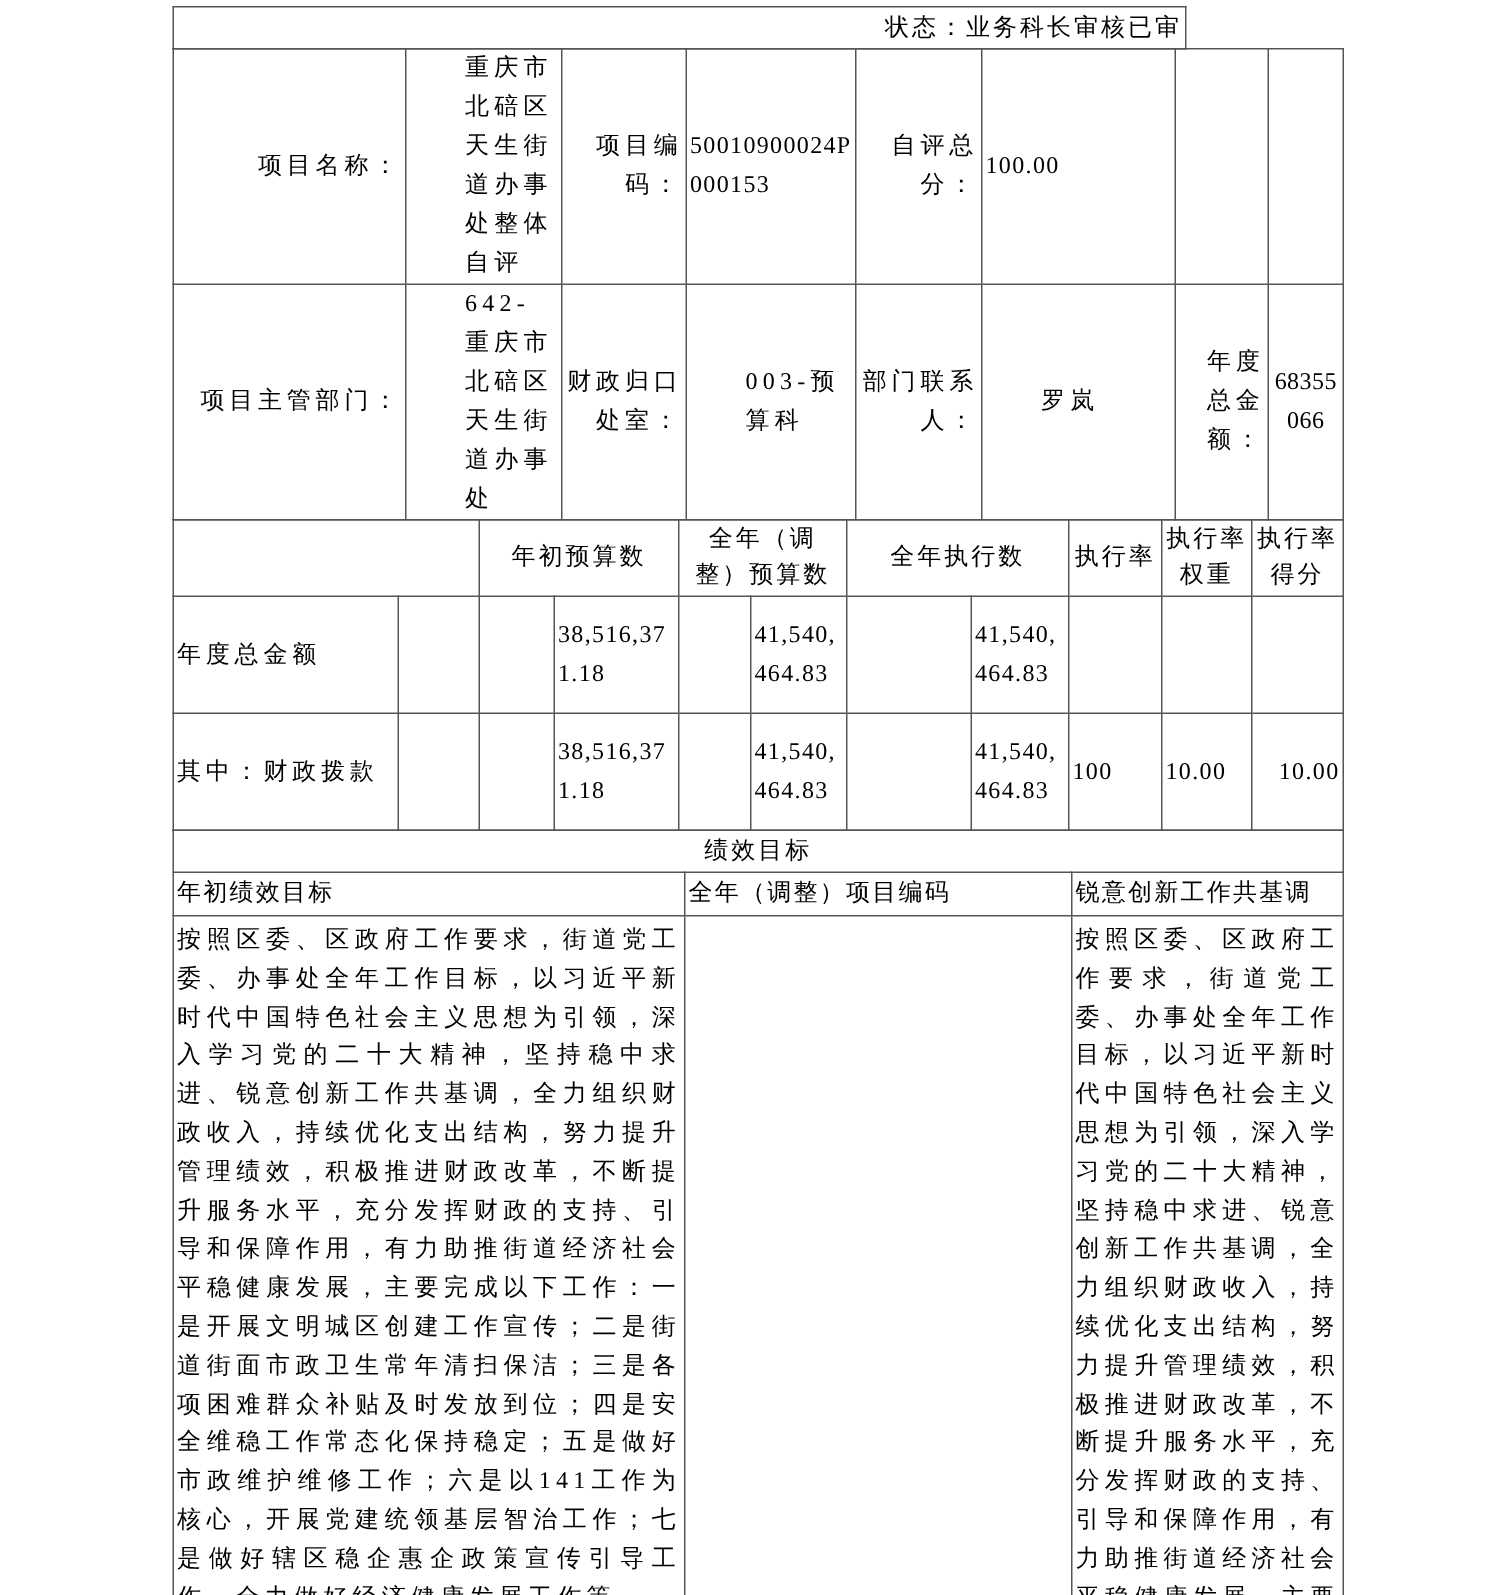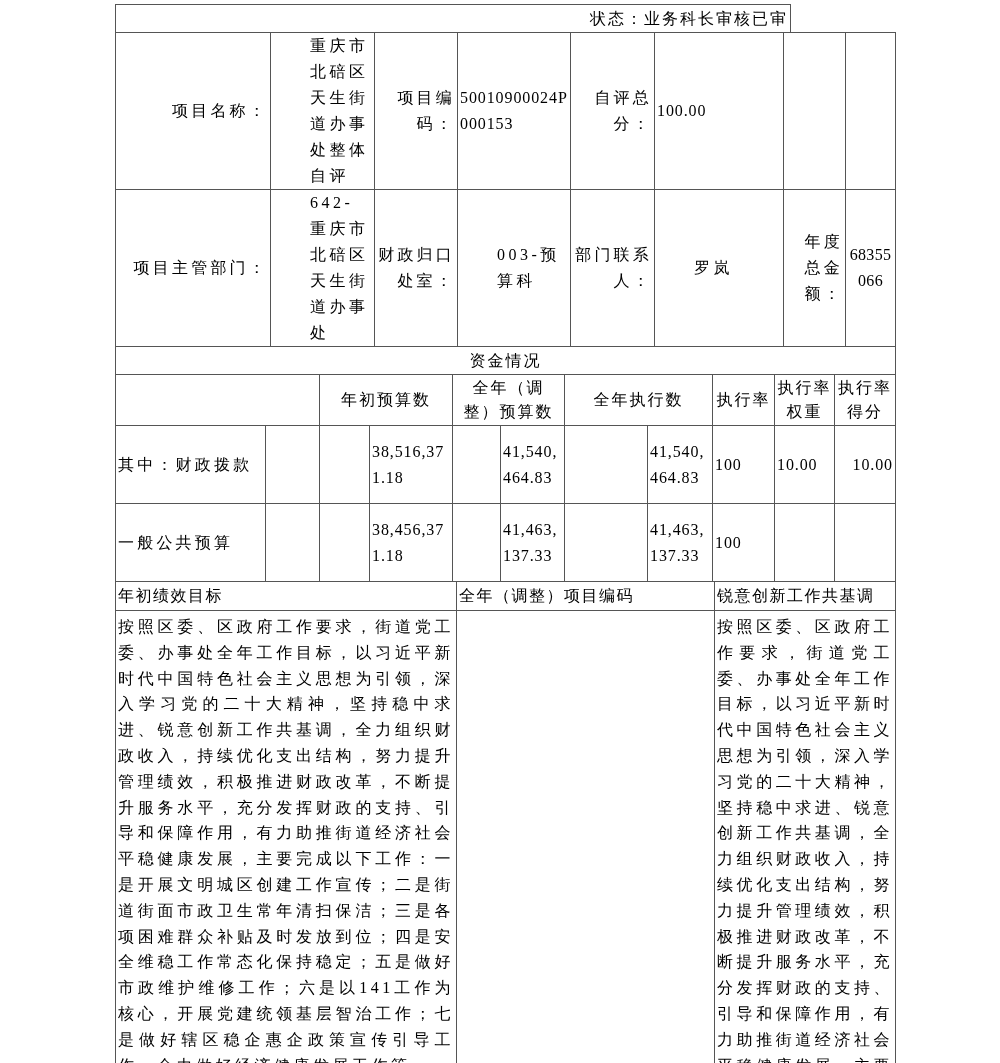--- a/index.html
+++ b/index.html
@@ -137,68 +137,68 @@
         <col style="width:83px">
       <col style="width:48px">
         <col style="width:64px">
         <col style="width:83px">
         <col style="width:65px">
       <col style="width:62px">
         <col style="width:60px">
         <col style="width:61px">
     </colgroup>
     <tbody>
-        <tr>
-      <td class="sec-title" colspan="11">资金情况</td>
-    </tr>
     <tr class="fund-head fh">
       <td colspan="2"></td>
       <td colspan="2">年初预算数</td>
       <td colspan="2">全年（调整）预算数</td>
       <td colspan="2">全年执行数</td>
       <td>执行率</td>
       <td class="weight-h">执行率权重</td>
       <td>执行率得分</td>
     </tr>
     <tr class="fr">
+      <td>年度总金额</td>
+      <td></td>
+      <td></td>
+      <td class="num">38,516,371.18</td>
+      <td></td>
+      <td class="num">41,540,464.83</td>
+      <td></td>
+      <td class="num">41,540,464.83</td>
+      <td class="num"></td>
+      <td class="num"></td>
+      <td class="score-right"></td>
+    </tr>
+    <tr class="fr">
       <td>其中：财政拨款</td>
       <td></td>
       <td></td>
       <td class="num">38,516,371.18</td>
       <td></td>
       <td class="num">41,540,464.83</td>
       <td></td>
       <td class="num">41,540,464.83</td>
       <td class="num">100</td>
       <td class="num">10.00</td>
       <td class="score-right">10.00</td>
-    </tr>
-    <tr class="fr">
-      <td>一般公共预算</td>
-      <td></td>
-      <td></td>
-      <td class="num">38,456,371.18</td>
-      <td></td>
-      <td class="num">41,463,137.33</td>
-      <td></td>
-      <td class="num">41,463,137.33</td>
-      <td class="num">100</td>
-      <td class="num"></td>
-      <td class="score-right"></td>
     </tr>
   </tbody>
     </table>
 
   <table>
     <colgroup>
       <col style="width:341px">
         <col style="width:258px">
         <col style="width:181px">
     </colgroup>
     <tbody>
+        <tr>
+      <td class="sec-title" colspan="3">绩效目标</td>
+    </tr>
     <tr class="goal-head">
       <td>年初绩效目标</td>
       <td>全年（调整）项目编码</td>
       <td>锐意创新工作共基调</td>
     </tr>
     <tr class="goal-body">
       <td>按照区委、区政府工作要求，街道党工委、办事处全年工作目标，以习近平新时代中国特色社会主义思想为引领，深入学习党的二十大精神，坚持稳中求进、锐意创新工作共基调，全力组织财政收入，持续优化支出结构，努力提升管理绩效，积极推进财政改革，不断提升服务水平，充分发挥财政的支持、引导和保障作用，有力助推街道经济社会平稳健康发展，主要完成以下工作：一是开展文明城区创建工作宣传；二是街道街面市政卫生常年清扫保洁；三是各项困难群众补贴及时发放到位；四是安全维稳工作常态化保持稳定；五是做好市政维护维修工作；六是以141工作为核心，开展党建统领基层智治工作；七是做好辖区稳企惠企政策宣传引导工作，全力做好经济健康发展工作等。</td>
       <td></td>
       <td>按照区委、区政府工作要求，街道党工委、办事处全年工作目标，以习近平新时代中国特色社会主义思想为引领，深入学习党的二十大精神，坚持稳中求进、锐意创新工作共基调，全力组织财政收入，持续优化支出结构，努力提升管理绩效，积极推进财政改革，不断提升服务水平，充分发挥财政的支持、引导和保障作用，有力助推街道经济社会平稳健康发展，主要完成以下工作：一是开展文明城区创建工作宣传；二是街道街面市政卫生常年清扫保洁；三是各项困难群众补贴及时发放到位；四是安全维稳工作常态化保持稳定；五是做好市政维护维修工作；六是以141工作为核心，开展党建统领基层智治工作；七是做好辖区稳企惠企政策宣传引导工作，全力做好经济健康发展工作等。</td>
     </tr>

